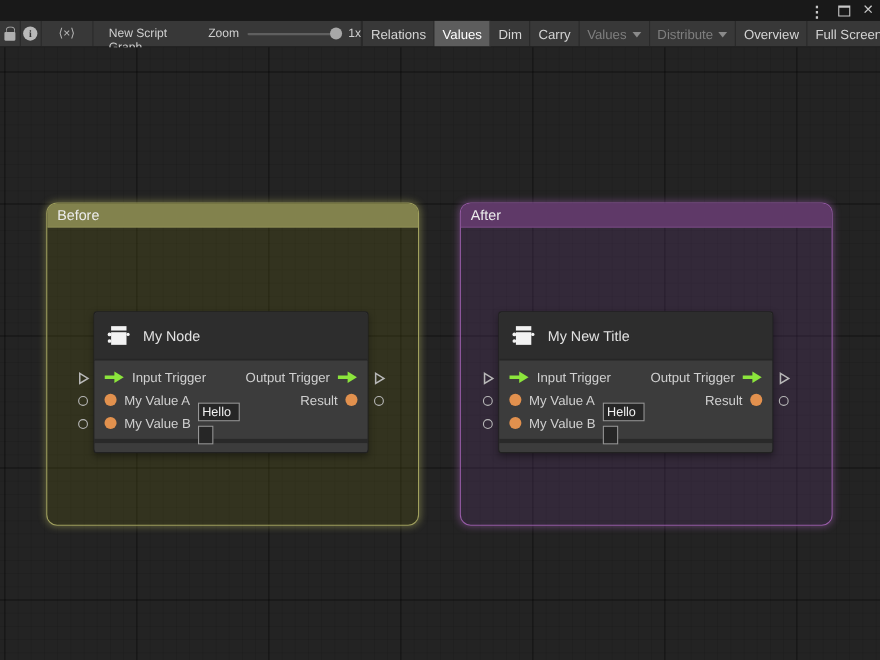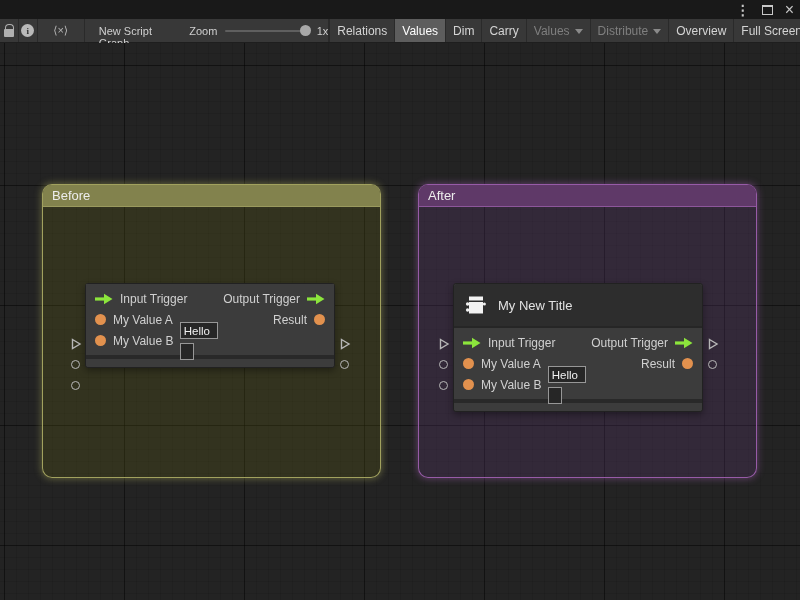--- a/index.html
+++ b/index.html
@@ -175,20 +175,30 @@
         <path d="M2.5 1.5 L10 6 L2.5 10.5 Z" fill="none" stroke="#b8b8b8" stroke-width="1.4"></path>
         </svg>
       <span class="xport xcirc c-l1"></span>
       <span class="xport xcirc c-l2"></span>
       <svg class="xport t-r" width="12" height="12" viewBox="0 0 12 12">
         <path d="M2.5 1.5 L10 6 L2.5 10.5 Z" fill="none" stroke="#b8b8b8" stroke-width="1.4"></path>
         </svg>
       <span class="xport xcirc c-r1"></span>
 
       <div class="node">
+        <div class="node-header">
+          <svg width="24" height="24" viewBox="0 0 24 24">
+            <rect x="5" y="3.5" width="14" height="4" fill="#f2f2f2"></rect>
+            <rect x="5" y="9" width="14" height="11.5" fill="#f2f2f2"></rect>
+            <circle cx="3.6" cy="11" r="1.7" fill="#f2f2f2"></circle>
+            <circle cx="3.6" cy="17" r="1.7" fill="#f2f2f2"></circle>
+            <circle cx="20.4" cy="11" r="1.5" fill="#f2f2f2"></circle>
+          </svg>
+          <span class="node-title">My Node</span>
+        </div>
         <div class="node-body">
           <div class="port-row">
             <span class="pleft">
               <svg width="18" height="12" viewBox="0 0 18 12">
                 <path d="M0 6 H10" stroke="#8ce53c" stroke-width="3.2"></path>
                   <path d="M9 0.8 L17.5 6 L9 11.2 Z" fill="#8ce53c"></path>
                 </svg>
               <span>Input Trigger</span>
             </span>
             <span class="pright">

